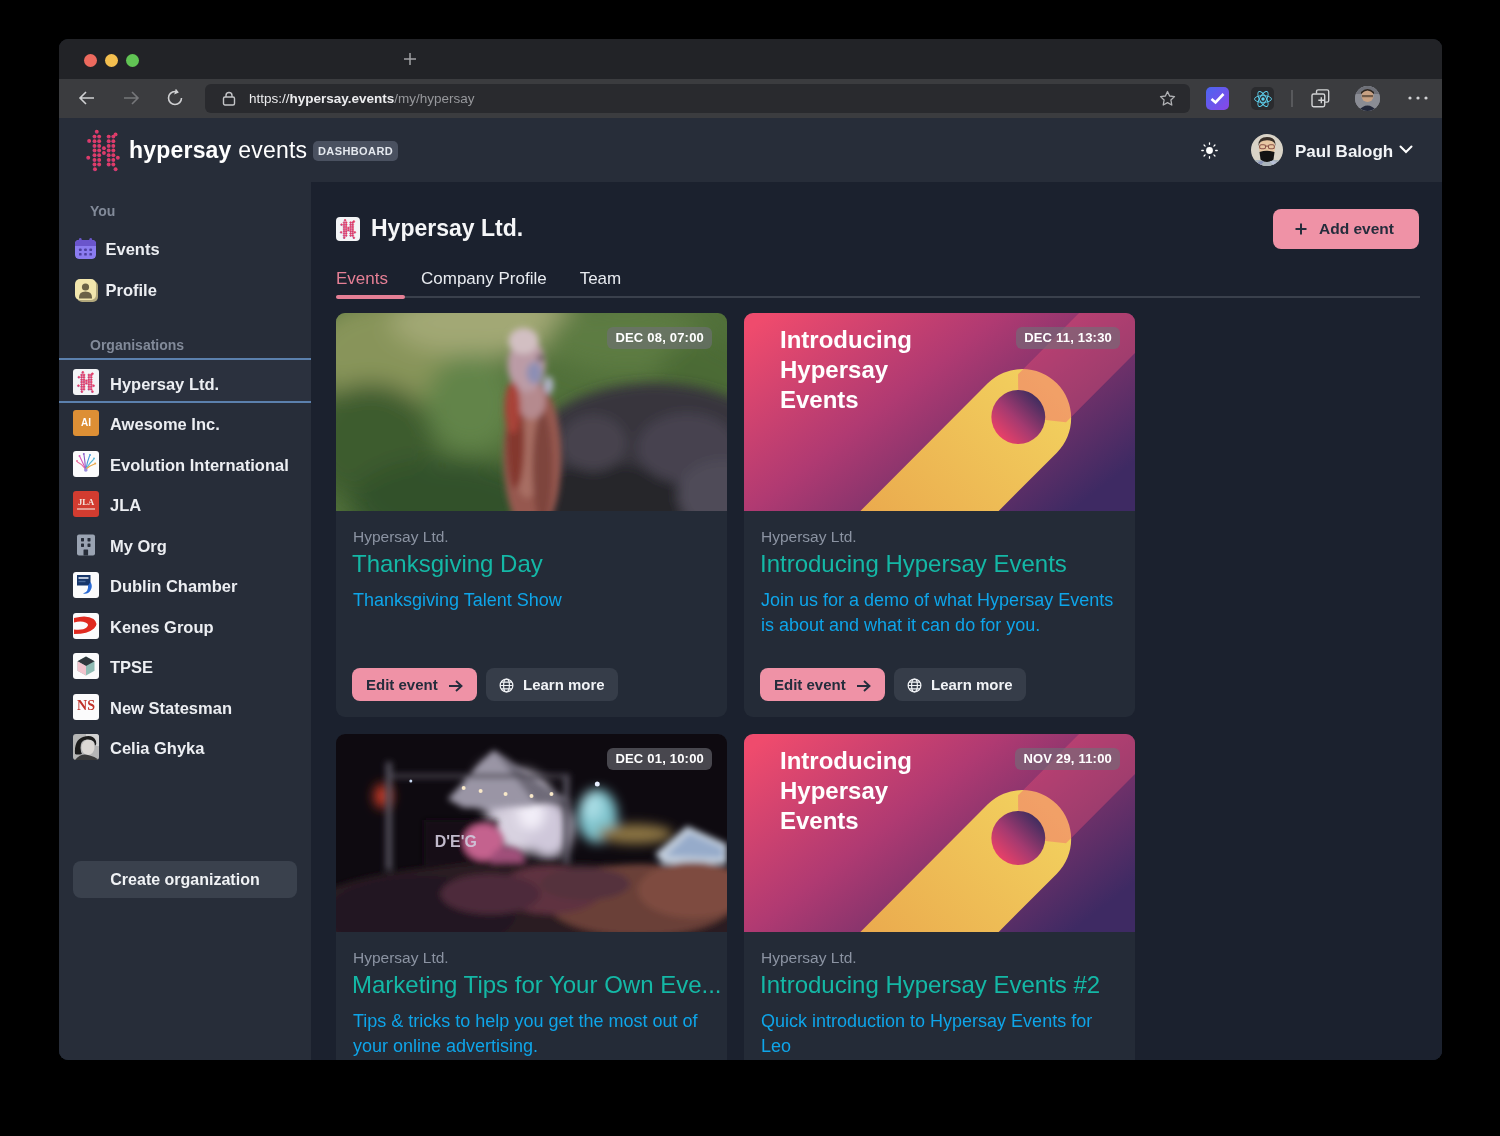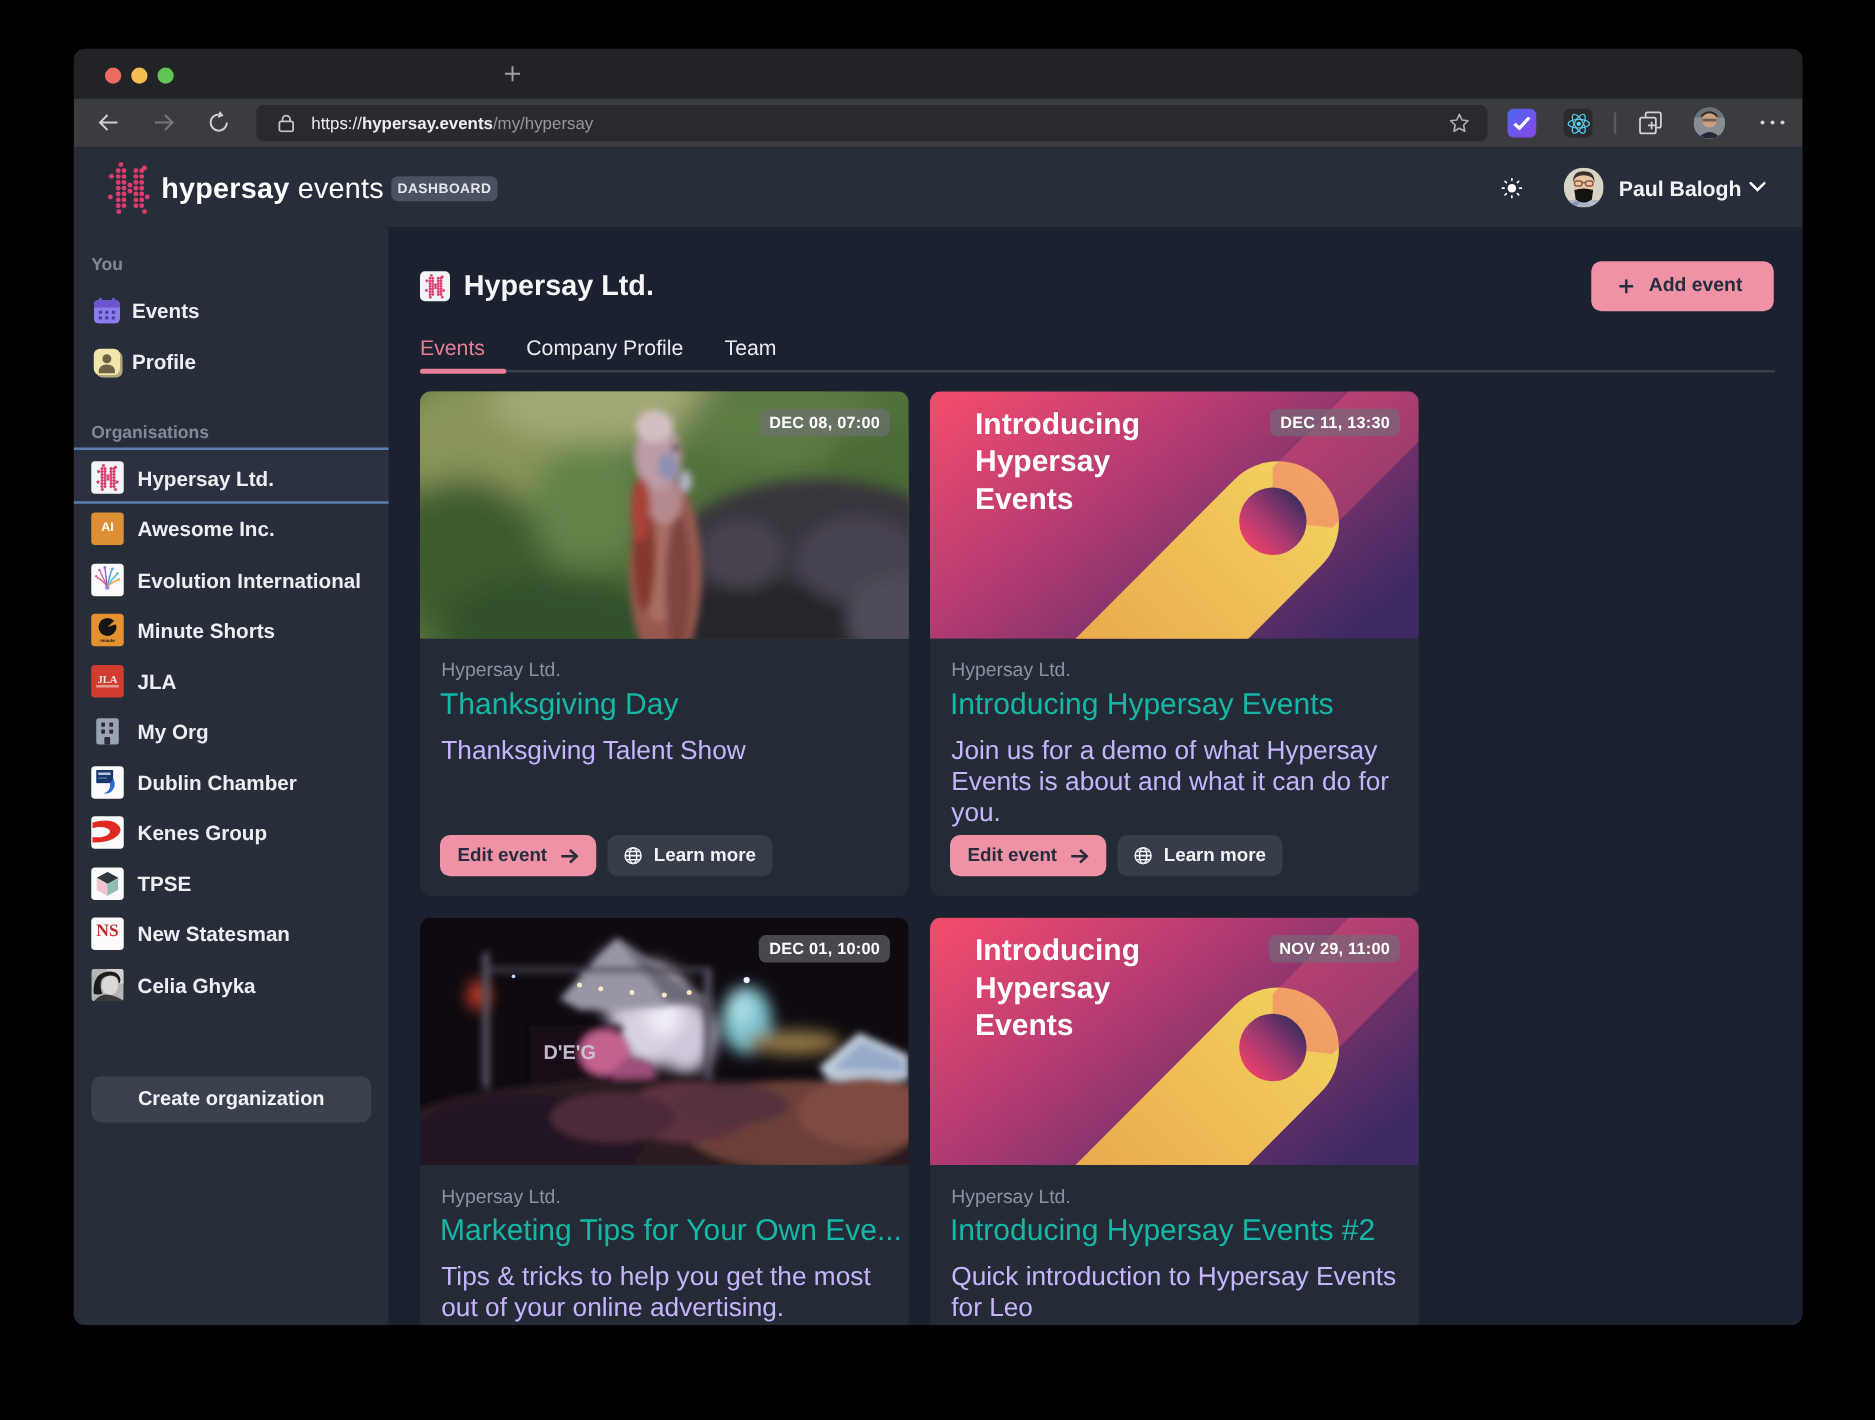--- a/index.html
+++ b/index.html
@@ -18,21 +18,21 @@
   .urltext .dim { color:#97989c; }
   .extbtn { position:absolute; top:8px; width:23px; height:23px; border-radius:5px; }
   
   .app { position:absolute; left:0; top:79px; width:100%; height:942px; background:#1b212e; }
   .appheader { position:absolute; left:0; top:0; width:100%; height:64px; background:#272d39; }
   .brand { position:absolute; left:70px; top:19px; color:#fff; font-size:23px; font-weight:bold; letter-spacing:0.2px; }
   .brand span { font-weight:normal; }
   .dash-badge { position:absolute; left:254px; top:23px; background:#4a5160; color:#e4e8ee; font-size:11px; font-weight:bold; letter-spacing:0.4px; padding:4px 5px; border-radius:5px; }
   .username { position:absolute; left:1236px; top:24px; color:#f2f4f7; font-size:17px; font-weight:bold; }
   .sidebar { position:absolute; left:0; top:64px; width:252px; height:878px; background:#272d39; }
-  .sec-label { color:#828a99; font-size:14px; font-weight:bold; padding-left:14px; }
+  .sec-label { color:#828a99; font-size:14px; font-weight:bold; padding-left:31px; }
   .srow { position:relative; height:40.5px; }
   .srow .ic { position:absolute; left:14px; top:7px; width:26px; height:26px; border-radius:3px; overflow:hidden; }
   .srow .lbl { position:absolute; left:51px; top:12px; color:#eceef2; font-size:16.5px; font-weight:bold; white-space:nowrap; }
   .srow.small .ic { width:21px; height:21px; left:16px; top:10px; border-radius:4px; }
   .srow.small .lbl { left:46.5px; }
   .selrow { border-top:2px solid #5b80ad; border-bottom:2px solid #5b80ad; height:45px; background:#2b313e; }
   .selrow .ic { top:9px; }
   .selrow .lbl { top:15px; }
   .createorg { position:absolute; left:14px; top:679px; width:224px; height:37px; background:#3a414d; border-radius:8px; color:#f0f2f5; font-size:16px; font-weight:bold; text-align:center; line-height:37px; }
   
@@ -43,21 +43,21 @@
   .tabs { position:absolute; left:25px; top:87px; font-size:17px; }
   .tabs span { color:#e8ebf0; }
   .tabs .active { color:#e57f95; }
   .tabline { position:absolute; left:25px; top:114px; width:1084px; height:2px; background:#3a404c; }
   .tabline .pink { position:absolute; left:0; top:-1px; width:69px; height:4px; background:#e57f95; border-radius:2px; }
   .card { position:absolute; width:391px; height:404px; background:#242b37; border-radius:9px; overflow:hidden; }
   .card svg.img { position:absolute; left:0; top:0; width:391px; height:198px; display:block; }
   .badge { position:absolute; top:14px; right:15px; background:rgba(112,112,120,0.60); color:#fff; font-size:13px; font-weight:bold; padding:3px 8px 4px; border-radius:6px; letter-spacing:0.2px; }
   .card .org { position:absolute; left:17px; top:215px; color:#8b93a2; font-size:15.5px; }
   .card .name { position:absolute; left:16px; top:237px; color:#14b8a6; font-size:24px; white-space:nowrap; }
-  .card .desc { position:absolute; left:17px; top:275px; width:360px; color:#c4b5fd; font-size:21px; line-height:25px; }
+  .card .desc { position:absolute; left:17px; top:275px; width:360px; color:#0ea5e9; font-size:18px; line-height:25px; }
   .bannertxt { position:absolute; left:24px; top:12px; color:#fff; font-size:24px; font-weight:bold; line-height:30px;margin-left:12px; }
   .btn-edit { position:absolute; left:16px; top:355px; height:33px; background:#ef92a6; border-radius:8px; color:#252d3c; font-size:15px; font-weight:bold; line-height:33px; padding:0 14px; }
   .btn-learn { position:absolute; left:150px; top:355px; height:33px; background:#363d49; border-radius:8px; color:#f0f2f5; font-size:15px; font-weight:bold; line-height:33px; padding:0 13px; }
 </style>
 </head>
 <body>
 <svg width="0" height="0" style="position:absolute;">
 <defs>
   <linearGradient id="hgrad" x1="1" y1="0" x2="0" y2="1">
     <stop offset="0" stop-color="#ef4164"></stop>
@@ -296,30 +296,20 @@
                 <circle cx="10.8" cy="3" r="1" fill="#8a5ac8"></circle>
                 <circle cx="17" cy="4" r="1" fill="#4a9ad8"></circle>
                 <circle cx="21" cy="7.5" r="1" fill="#5ab8d8"></circle>
                 <circle cx="22.2" cy="12.5" r="1" fill="#e8a84a"></circle>
               <circle cx="12.8" cy="19" r="1.8" fill="#9a8adc"></circle>
             </svg>
           </div>
           <div class="lbl">Evolution International</div>
         </div>
         <div class="srow">
-          <div class="ic" style="background:#e2922f;">
-            <svg width="26" height="26" viewBox="0 0 26 26">
-              <circle cx="13" cy="10.5" r="7.2" fill="#141414"></circle>
-              <path d="M13 10.5 L19.5 4.5 L21 8 Z" fill="#e2922f"></path>
-              <text x="13" y="22.5" font-size="3.6" text-anchor="middle" fill="#141414" font-family="Liberation Sans" font-weight="bold">minute</text>
-            </svg>
-          </div>
-          <div class="lbl">Minute Shorts</div>
-        </div>
-        <div class="srow">
           <div class="ic" style="background:#d23c30;">
             <div style="position:absolute;left:0;top:6px;width:26px;text-align:center;color:#f4e8e0;font-size:8.5px;font-weight:bold;font-family:'Liberation Serif',serif;">JLA</div>
             <div style="position:absolute;left:4px;top:16.5px;width:18px;height:2px;background:rgba(244,232,224,0.55);"></div>
           </div>
           <div class="lbl">JLA</div>
         </div>
         <div class="srow">
           <div class="ic" style="background:transparent;">
             <svg width="26" height="26" viewBox="0 0 26 26">
               <rect x="4" y="2.5" width="18" height="21" rx="2" fill="#9aa3b2"></rect>

